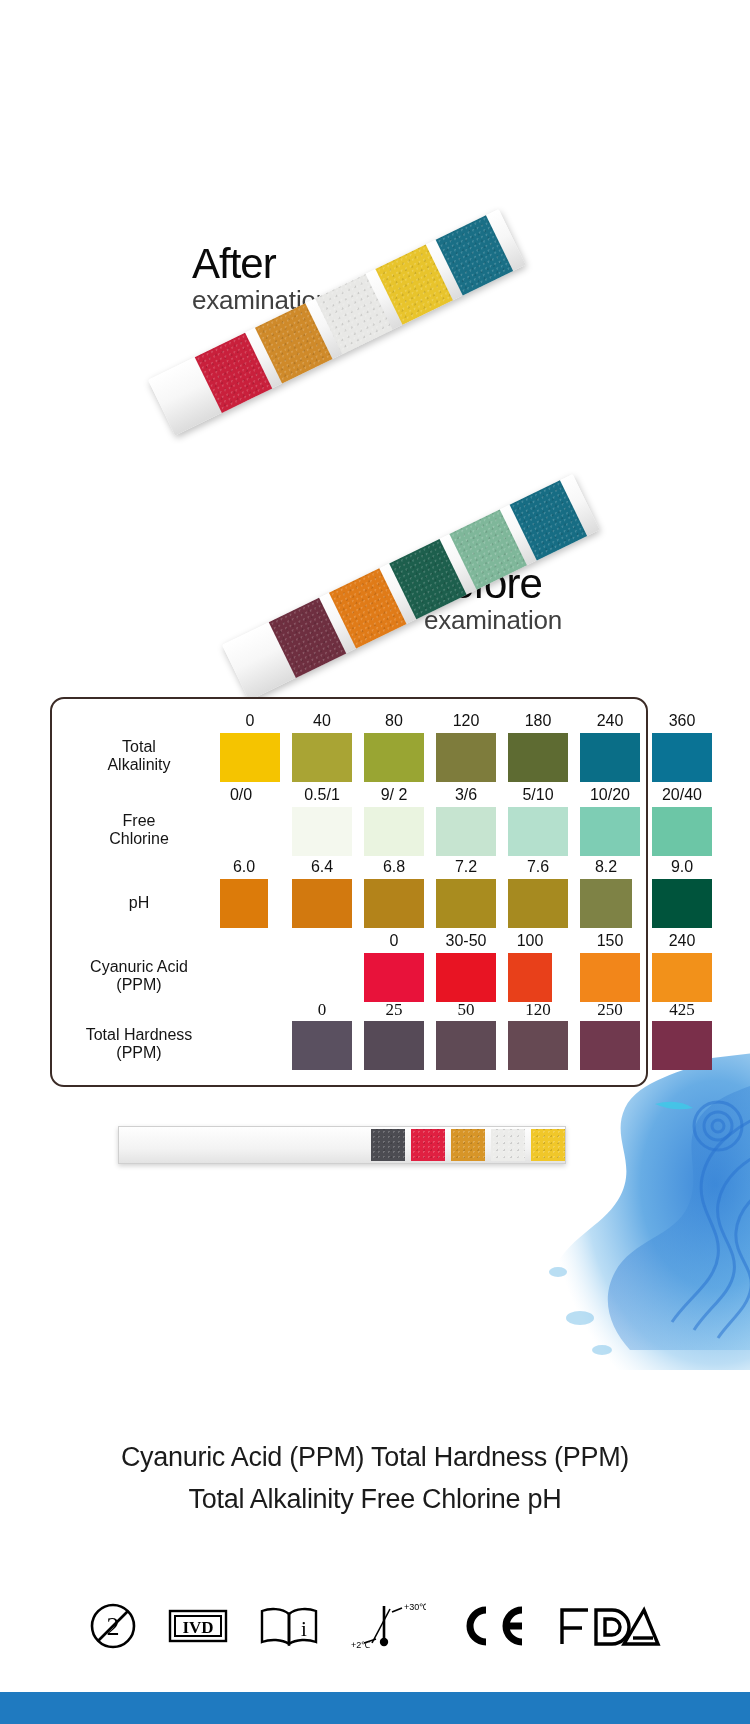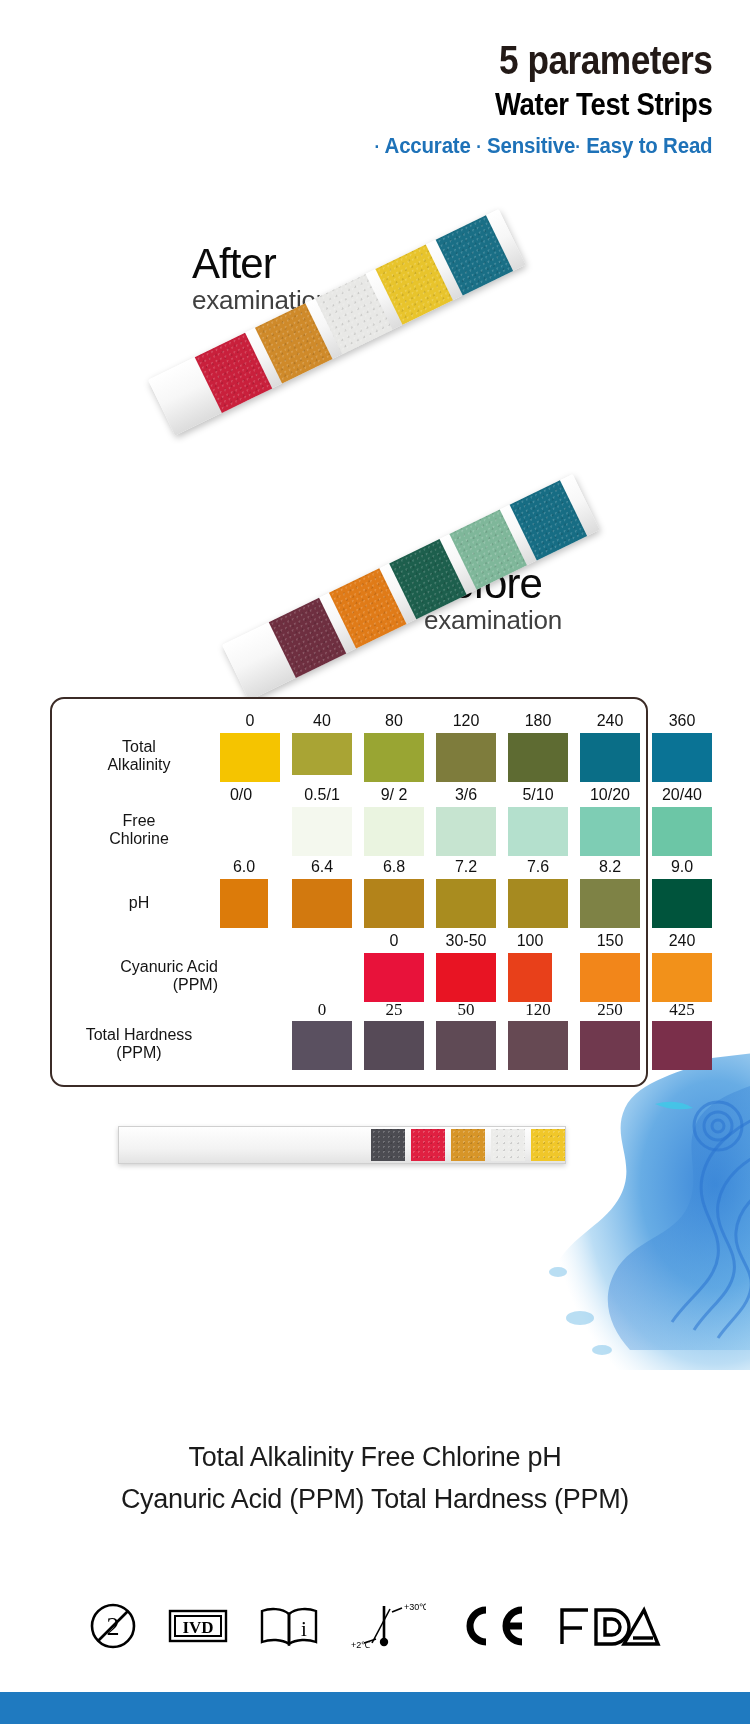--- a/index.html
+++ b/index.html
@@ -113,31 +113,20 @@
   .footer-bar {
     position: absolute; left: 0; bottom: 0; width: 750px; height: 32px;
     background: #1f7ac0;
   }
 </style>
 </head>
 <body>
 
 <div class="page">
 
-  <div class="header">
-    <div class="hdr-line1">5 parameters</div>
-    <div class="hdr-line2">Water Test Strips</div>
-    <div class="hdr-tag">
-      <span class="dot">·</span>
-      <span>Accurate</span>
-      <span class="dot">·</span>
-      <span>Sensitive</span><span class="dot">·</span>
-      <span>Easy to Read</span>
-    </div>
-  </div>
 
   <div class="strip-area">
     <div class="lbl-after">
       <div class="lbl-big">After</div>
       <div class="lbl-small">examination</div>
     </div>
     <div class="lbl-before">
       <div class="lbl-big">Before</div>
       <div class="lbl-small">examination</div>
     </div>
@@ -225,21 +214,21 @@
   <div class="chart-card" id="chart-card">
       <div class="chart-row" style="top: 34px; height: 49px;">
         <div class="row-label" style="top: 4.5px;">
           <div>Total</div>
           <div>Alkalinity</div>
         </div>
         <div class="swatch-wrap" style="left: 168px; top: 0px; width: 60px; height: 49px;">
           <div class="sw-val">0</div>
           <div class="sw-box" style="background: rgb(245, 196, 0);"></div>
         </div>
-        <div class="swatch-wrap" style="left: 240px; top: 0px; width: 60px; height: 42px; border-radius: 14px;">
+        <div class="swatch-wrap" style="left: 240px; top: 0px; width: 60px; height: 49px; border-radius: 14px;">
           <div class="sw-val">40</div>
           <div class="sw-box" style="background: rgb(169, 164, 52);"></div>
         </div>
         <div class="swatch-wrap" style="left: 312px; top: 0px; width: 60px; height: 49px;">
           <div class="sw-val">80</div>
           <div class="sw-box" style="background: rgb(153, 165, 51);"></div>
         </div>
         <div class="swatch-wrap" style="left: 384px; top: 0px; width: 60px; height: 49px;">
           <div class="sw-val">120</div>
           <div class="sw-box" style="background: rgb(126, 124, 60);"></div>
@@ -308,31 +297,31 @@
           <div class="sw-box" style="background: rgb(179, 131, 26);"></div>
         </div>
         <div class="swatch-wrap" style="left: 384px; top: 0px; width: 60px; height: 49px;">
           <div class="sw-val">7.2</div>
           <div class="sw-box" style="background: rgb(169, 140, 31);"></div>
         </div>
         <div class="swatch-wrap" style="left: 456px; top: 0px; width: 60px; height: 49px;">
           <div class="sw-val">7.6</div>
           <div class="sw-box" style="background: rgb(166, 138, 32);"></div>
         </div>
-        <div class="swatch-wrap" style="left: 528px; top: 0px; width: 60px; height: 49px;">
+        <div class="swatch-wrap" style="left: 528px; top: 0px; width: 52px; height: 49px;">
           <div class="sw-val">8.2</div>
           <div class="sw-box" style="background: rgb(126, 130, 69);"></div>
         </div>
         <div class="swatch-wrap" style="left: 600px; top: 0px; width: 60px; height: 49px;">
           <div class="sw-val">9.0</div>
           <div class="sw-box" style="background: rgb(0, 84, 60);"></div>
         </div>
       </div>
       <div class="chart-row" style="top: 254px; height: 49px;">
-        <div class="row-label" style="top: 4.5px; text-align: right;">
+        <div class="row-label" style="top: 4.5px;">
           <div>Cyanuric Acid</div>
           <div>(PPM)</div>
         </div>
         <div class="swatch-wrap" style="left: 312px; top: 0px; width: 60px; height: 49px;">
           <div class="sw-val">0</div>
           <div class="sw-box" style="background: rgb(232, 18, 58);"></div>
         </div>
         <div class="swatch-wrap" style="left: 384px; top: 0px; width: 60px; height: 49px;">
           <div class="sw-val">30-50</div>
           <div class="sw-box" style="background: rgb(232, 20, 35);"></div>
@@ -399,22 +388,22 @@
       <div class="ppad" style="background: rgb(236, 236, 234);">
         <div class="pad-tex"></div>
       </div>
       <div class="pgap"></div>
       <div class="ppad" style="background: rgb(240, 199, 42);">
         <div class="pad-tex"></div>
       </div>
     </div>
 
   <div class="param-names">
+    <div>Cyanuric Acid (PPM)  Total Hardness (PPM)</div>
     <div>Total  Alkalinity   Free Chlorine  pH</div>
-    <div>Cyanuric Acid (PPM)  Total Hardness (PPM)</div>
   </div>
 
   <div class="certs">
 
     <div class="cert">
       <svg width="50" height="50" viewBox="0 0 50 50">
         <circle cx="25" cy="25" r="21" fill="none" stroke="#000" stroke-width="2.6"></circle>
         <line x1="10" y1="40" x2="40" y2="10" stroke="#000" stroke-width="2.6"></line>
         <text x="25" y="34" font-family="Liberation Serif, serif" font-size="26" text-anchor="middle" fill="#000">2</text>
       </svg>

